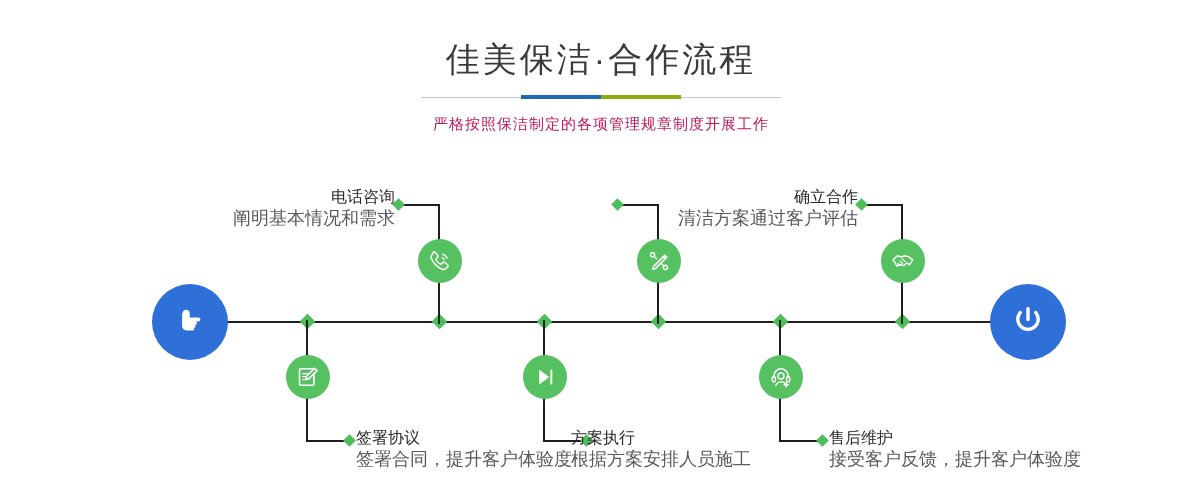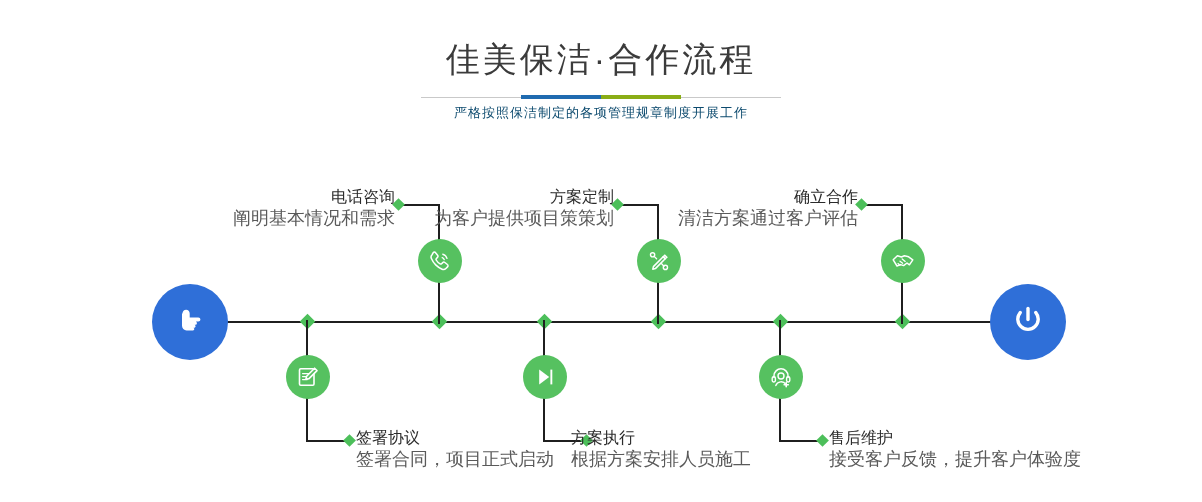--- a/index.html
+++ b/index.html
@@ -41,24 +41,24 @@
     width: 80px; height: 4px;
     background: #1f6bb0;
   }
   .divider-green {
     position: absolute;
     left: 601px; top: 3px;
     width: 80px; height: 4px;
     background: #8aad16;
   }
   .subtitle {
-    font-size: 13px;
-    color: #0c4a6e;
+    font-size: 15px;
+    color: #be185d;
     letter-spacing: 1px;
-    margin-top: 0;
+    margin-top: 11px;
   }
 
   
   .timeline { position: absolute; left: 0; top: 0; width: 1202px; height: 502px; }
 
   .axis {
     position: absolute;
     left: 160px; top: 321px;
     width: 870px; height: 2px;
     background: #1f1f1f;
@@ -168,41 +168,37 @@
     <div class="tip-diamond" style="left:345px; top:436px;"></div>
     <div class="node-circle" style="left:286px; top:355px;">
       <svg width="26" height="26" viewBox="0 0 26 26">
         <rect x="4.5" y="4.8" width="14.5" height="16.4" rx="1.2" fill="none" stroke="#ffffff" stroke-width="1.6"></rect>
         <path d="M7.6 9.6h7.2M7.6 12.6h7.2M7.6 15.6h4.6" stroke="#ffffff" stroke-width="1.4" stroke-linecap="round"></path>
         <path d="M19.6 4.2l2.4 2.4-8.0 8.0-3.1.7.7-3.1z" fill="#56c160" stroke="#ffffff" stroke-width="1.6" stroke-linejoin="round"></path>
       </svg>
     </div>
     <div class="label-block align-left" style="left:356px; top:427px; width:360px;">
       <div class="lbl-title">签署协议</div>
-      <div class="lbl-desc">签署合同，项目正式启动</div>
+      <div class="lbl-desc">签署合同，提升客户体验度</div>
     </div>
 
     <div class="diamond" style="left:653px; top:316px;"></div>
     <div class="connector-v" style="left:657px; top:204px; height:120px;"></div>
     <div class="connector-h" style="left:617px; top:204px; width:42px;"></div>
     <div class="tip-diamond" style="left:613px; top:200px;"></div>
     <div class="node-circle" style="left:637px; top:239px;">
       <svg width="26" height="26" viewBox="0 0 26 26">
         <path d="M7.4 18.6l9.8-9.8 2.0 2.0-9.8 9.8-2.6.6z" fill="none" stroke="#ffffff" stroke-width="1.5" stroke-linejoin="round"></path>
         <path d="M17.2 8.8l1.6-1.6 2.0 2.0-1.6 1.6z" fill="none" stroke="#ffffff" stroke-width="1.5"></path>
         <circle cx="6.6" cy="6.8" r="2.1" fill="none" stroke="#ffffff" stroke-width="1.4"></circle>
         <circle cx="19.4" cy="19.4" r="2.1" fill="none" stroke="#ffffff" stroke-width="1.4"></circle>
         <path d="M8.2 8.4l2.4 2.4" stroke="#ffffff" stroke-width="1.3" stroke-linecap="round"></path>
         <path d="M15.6 15.8l2.4 2.4" stroke="#ffffff" stroke-width="1.3" stroke-linecap="round"></path>
       </svg>
     </div>
-    <div class="label-block align-right" style="left:274px; top:186px; width:340px;">
-      <div class="lbl-title">方案定制</div>
-      <div class="lbl-desc">为客户提供项目策策划</div>
-    </div>
 
     <div class="diamond" style="left:539px; top:316px;"></div>
     <div class="connector-v" style="left:543px; top:320px; height:122px;"></div>
     <div class="connector-h" style="left:543px; top:440px; width:42px;"></div>
     <div class="tip-diamond" style="left:582px; top:436px;"></div>
     <div class="node-circle" style="left:523px; top:355px;">
       <svg width="26" height="26" viewBox="0 0 26 26">
         <path d="M7.2 5.6l10.0 7.4-10.0 7.4z" fill="#ffffff"></path>
         <rect x="18.4" y="5.6" width="1.9" height="14.8" fill="#ffffff"></rect>
       </svg>

